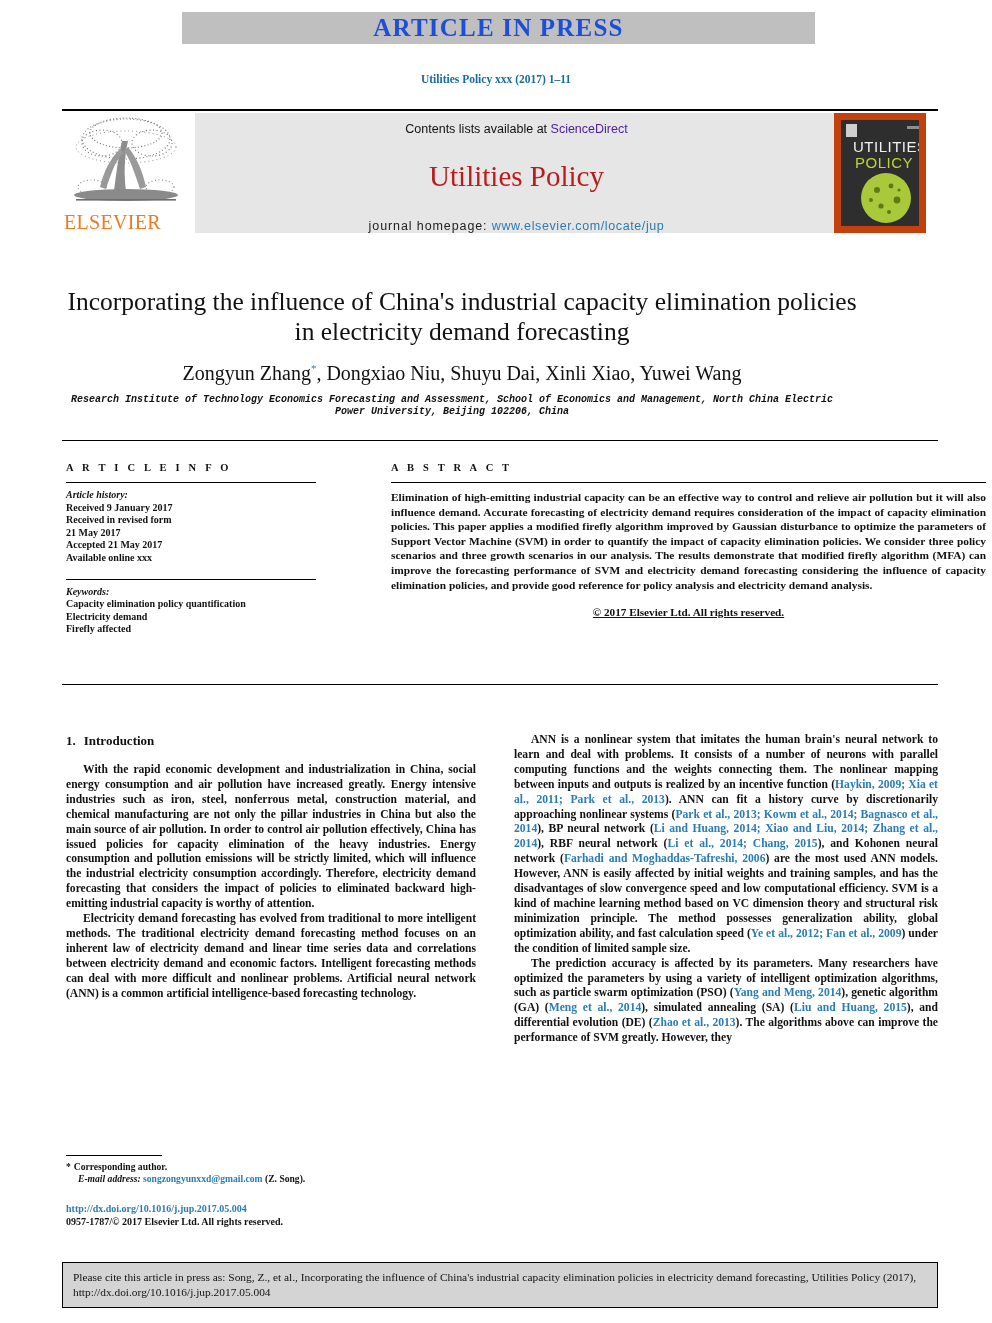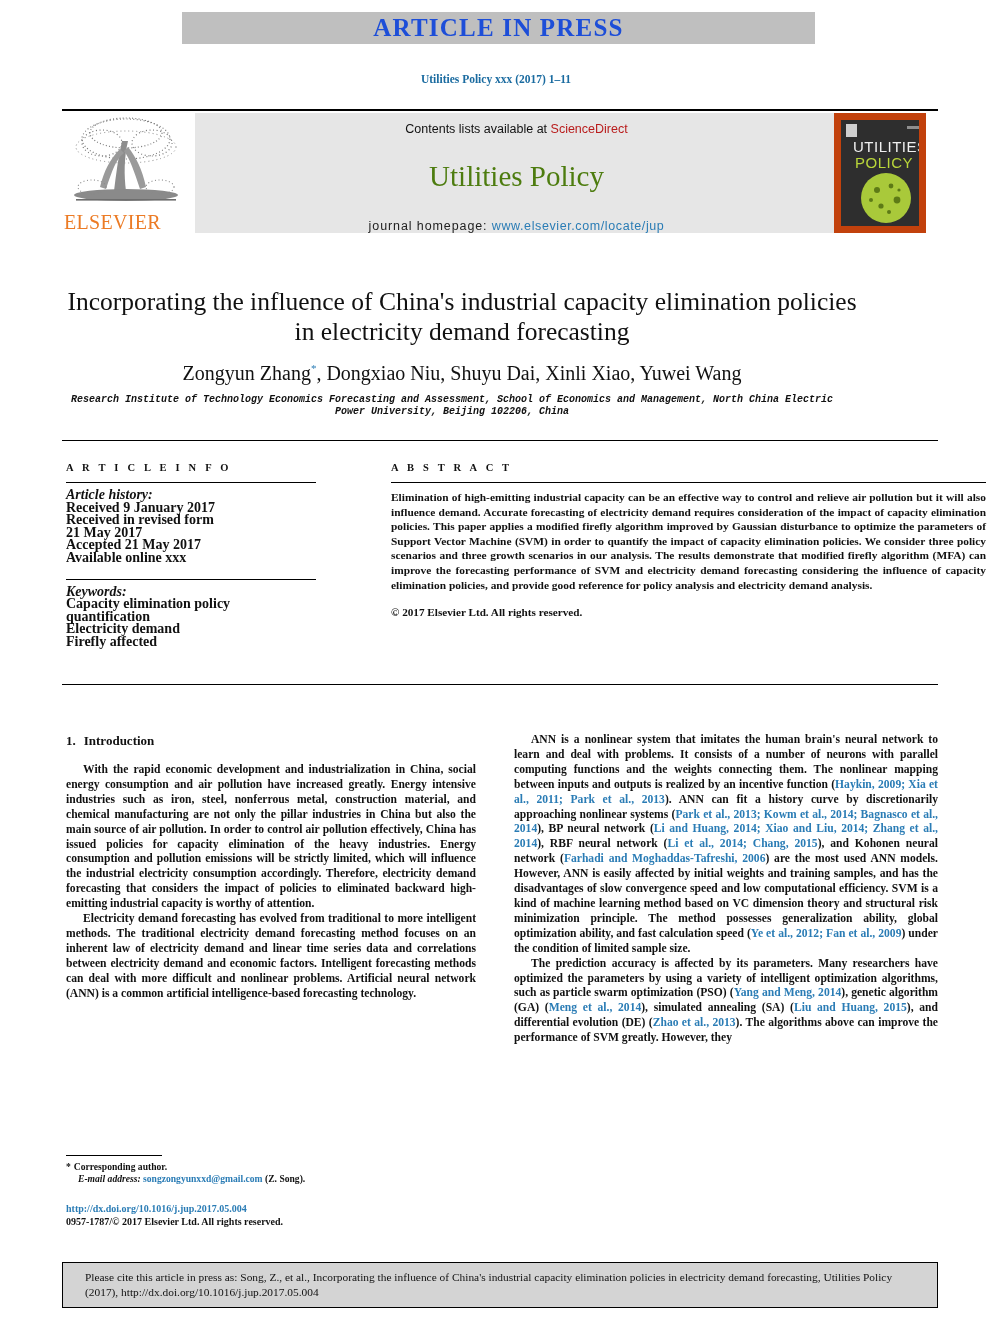--- a/index.html
+++ b/index.html
@@ -86,26 +86,26 @@
     height: 120px;
     background: #e6e6e6;
     text-align: center;
   }
   .contents-line {
     margin-top: 9px;
     font-family: "Liberation Sans", sans-serif;
     font-size: 12.5px;
     color: #111;
   }
-  .contents-line .sd { color: #b91c1c; }
+  .contents-line .sd { color: #4c1d95; }
   .journal-name {
     margin-top: 24px;
     font-family: "Liberation Serif", serif;
     font-size: 29px;
-    color: #4d7c0f;
+    color: #b91c1c;
   }
   .homepage-line {
     margin-top: 26px;
     font-family: "Liberation Sans", sans-serif;
     font-size: 12.5px;
     letter-spacing: 0.9px;
     color: #222;
   }
   .homepage-line .url { color: #2a7cb5; letter-spacing: 0.6px; }
   .cover-thumb {
@@ -192,21 +192,21 @@
     font-size: 10.5px;
     letter-spacing: 3.2px;
     color: #111;
   }
   .thin-rule {
     border-top: 1.6px solid #000;
     margin-top: 9px;
   }
   .info-body {
     font-family: "Liberation Serif", serif;
-    font-size: 14px;
+    font-size: 10px;
     line-height: 12.6px;
     font-weight: bold;
     color: #111;
     margin-top: 6px;
   }
   .info-body .it {
     font-style: italic;
   }
   .kw-rule {
     border-top: 1.6px solid #000;
@@ -216,25 +216,26 @@
     margin-top: 7px;
     font-family: "Liberation Serif", serif;
     font-weight: bold;
     font-size: 11.4px;
     line-height: 14.6px;
     text-align: justify;
     color: #111;
   }
   .copyright {
     margin-top: 14px;
-    text-align: left;
+    text-align: center;
     font-family: "Liberation Serif", serif;
     font-weight: bold;
     font-size: 11.2px;
     color: #111;
+    text-decoration: underline;
   }
 
   
   .col-left {
     position: absolute;
     left: 66px;
     top: 733px;
     width: 410px;
   }
   .col-right {
@@ -304,21 +305,21 @@
   
   .cite-box {
     position: absolute;
     left: 62px;
     top: 1262px;
     width: 876px;
     height: 46px;
     border: 1px solid #000;
     background: #d4d4d4;
     box-sizing: border-box;
-    padding: 7px 10px 0 22px;
+    padding: 7px 10px 0 10px;
   }
   .cite-box p {
     margin: 0;
     font-family: "Liberation Serif", serif;
     font-size: 11.4px;
     line-height: 15px;
     color: #111;
   }
 </style>
 </head>

